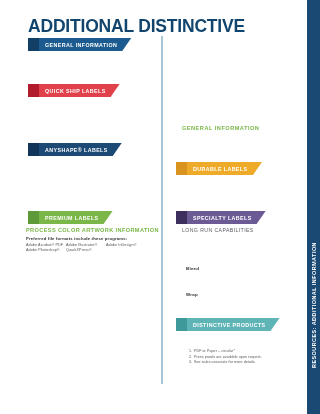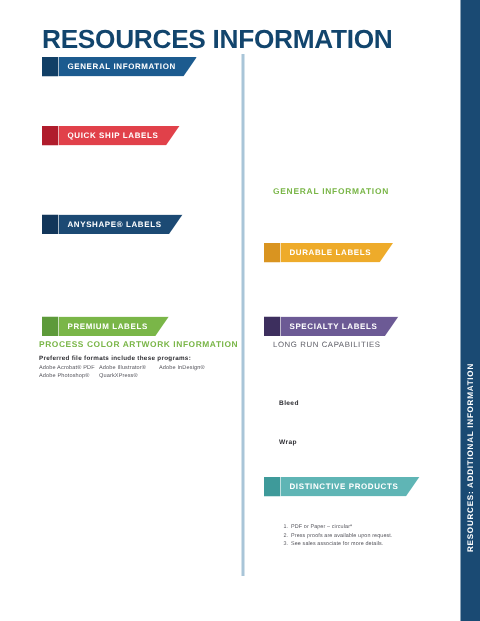--- a/index.html
+++ b/index.html
@@ -124,21 +124,21 @@
     letter-spacing:.08px;
   }
   .note .num{width:5px;flex:0 0 5px;}
   .note .txt{flex:1 1 auto;}
 </style>
 </head>
 <body>
 
 <div class="page">
 
-  <div class="title">RESOURCES INFORMATION</div>
+  <div class="title">ADDITIONAL DISTINCTIVE</div>
 
   <div class="divider"></div>
 
   <div class="tab" style="left:28px;top:38px;width:92px;">
     <div class="cap" style="background:#113f66;"></div>
     <div class="body" style="background:#1c5b8f;">
       <span>GENERAL INFORMATION</span>
     </div>
   </div>
 

